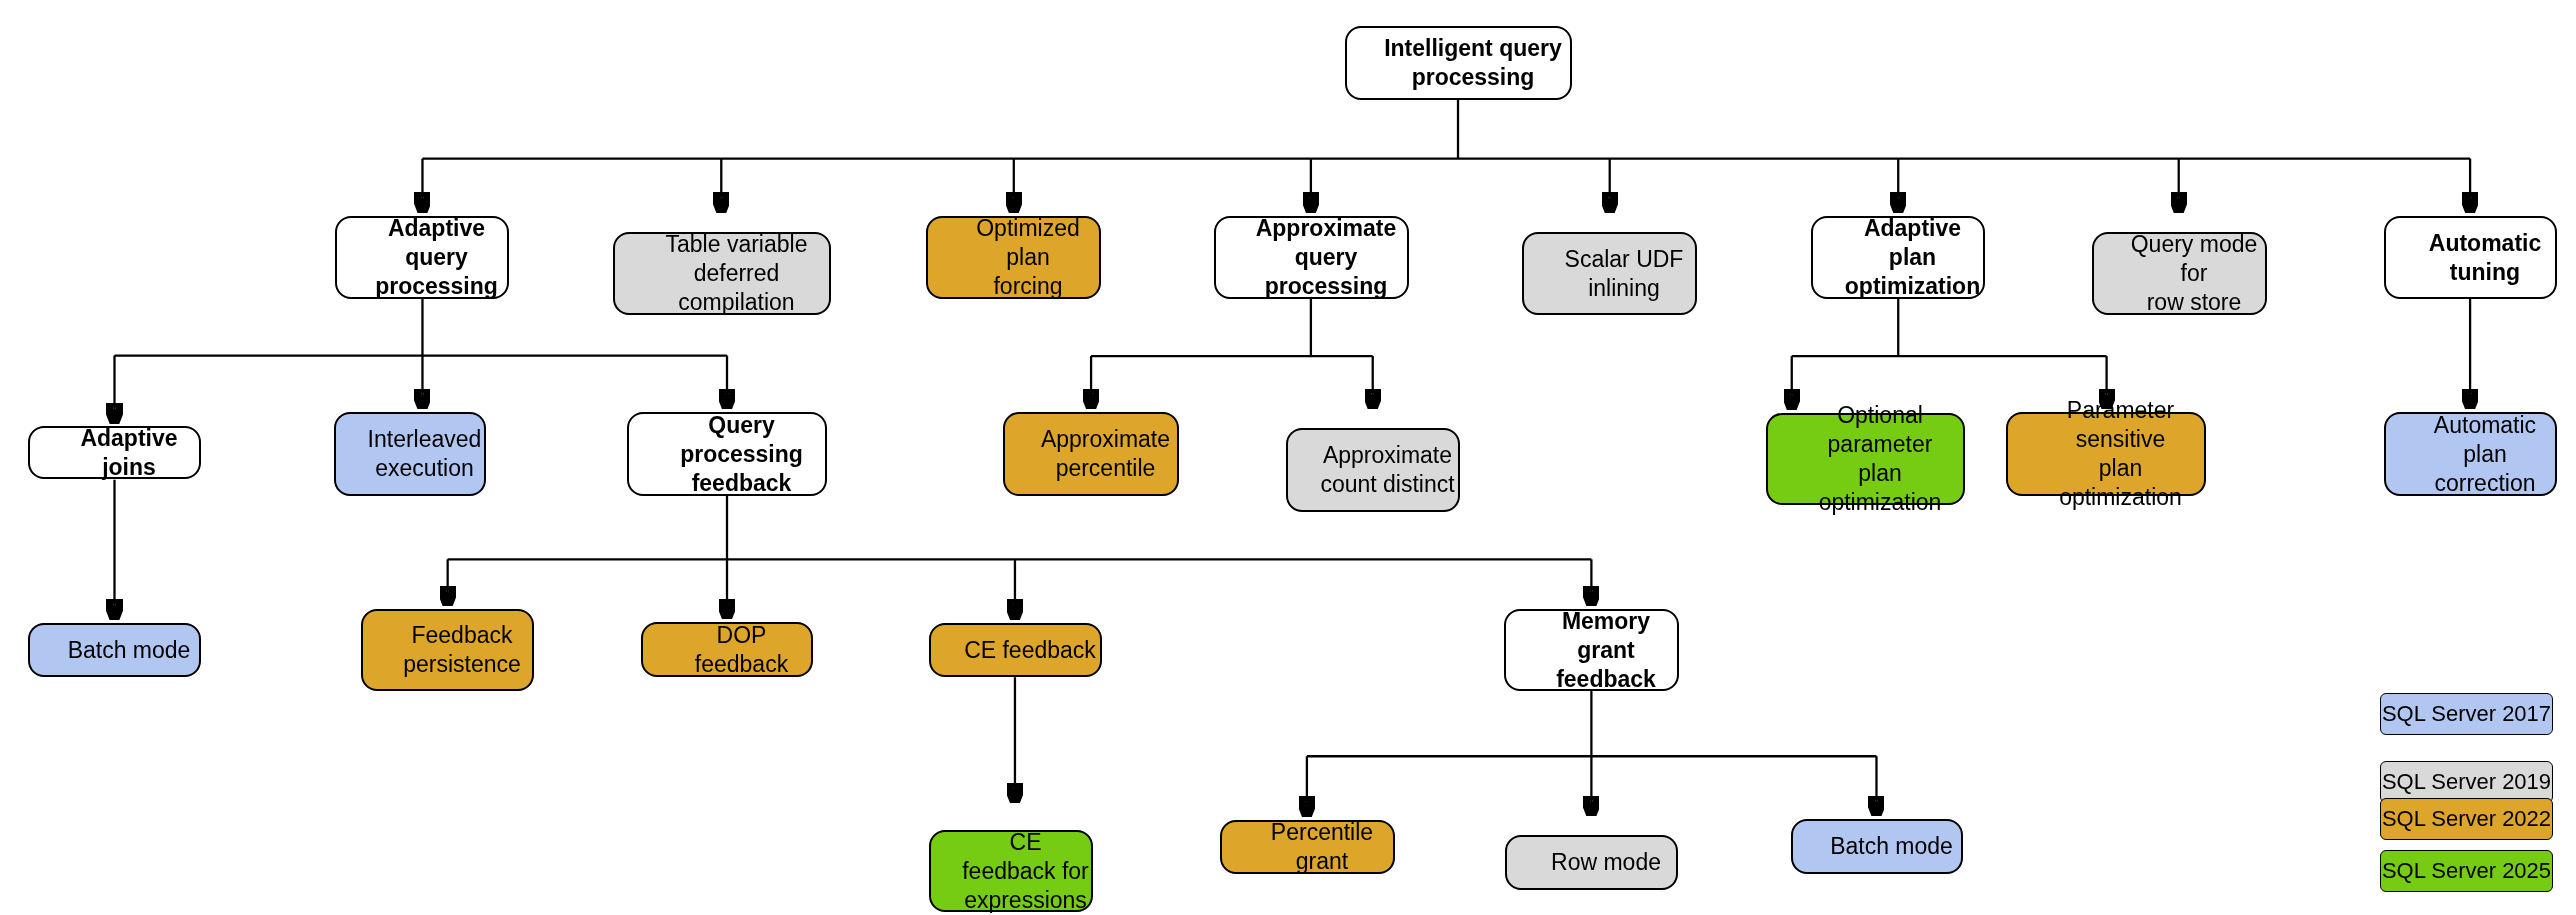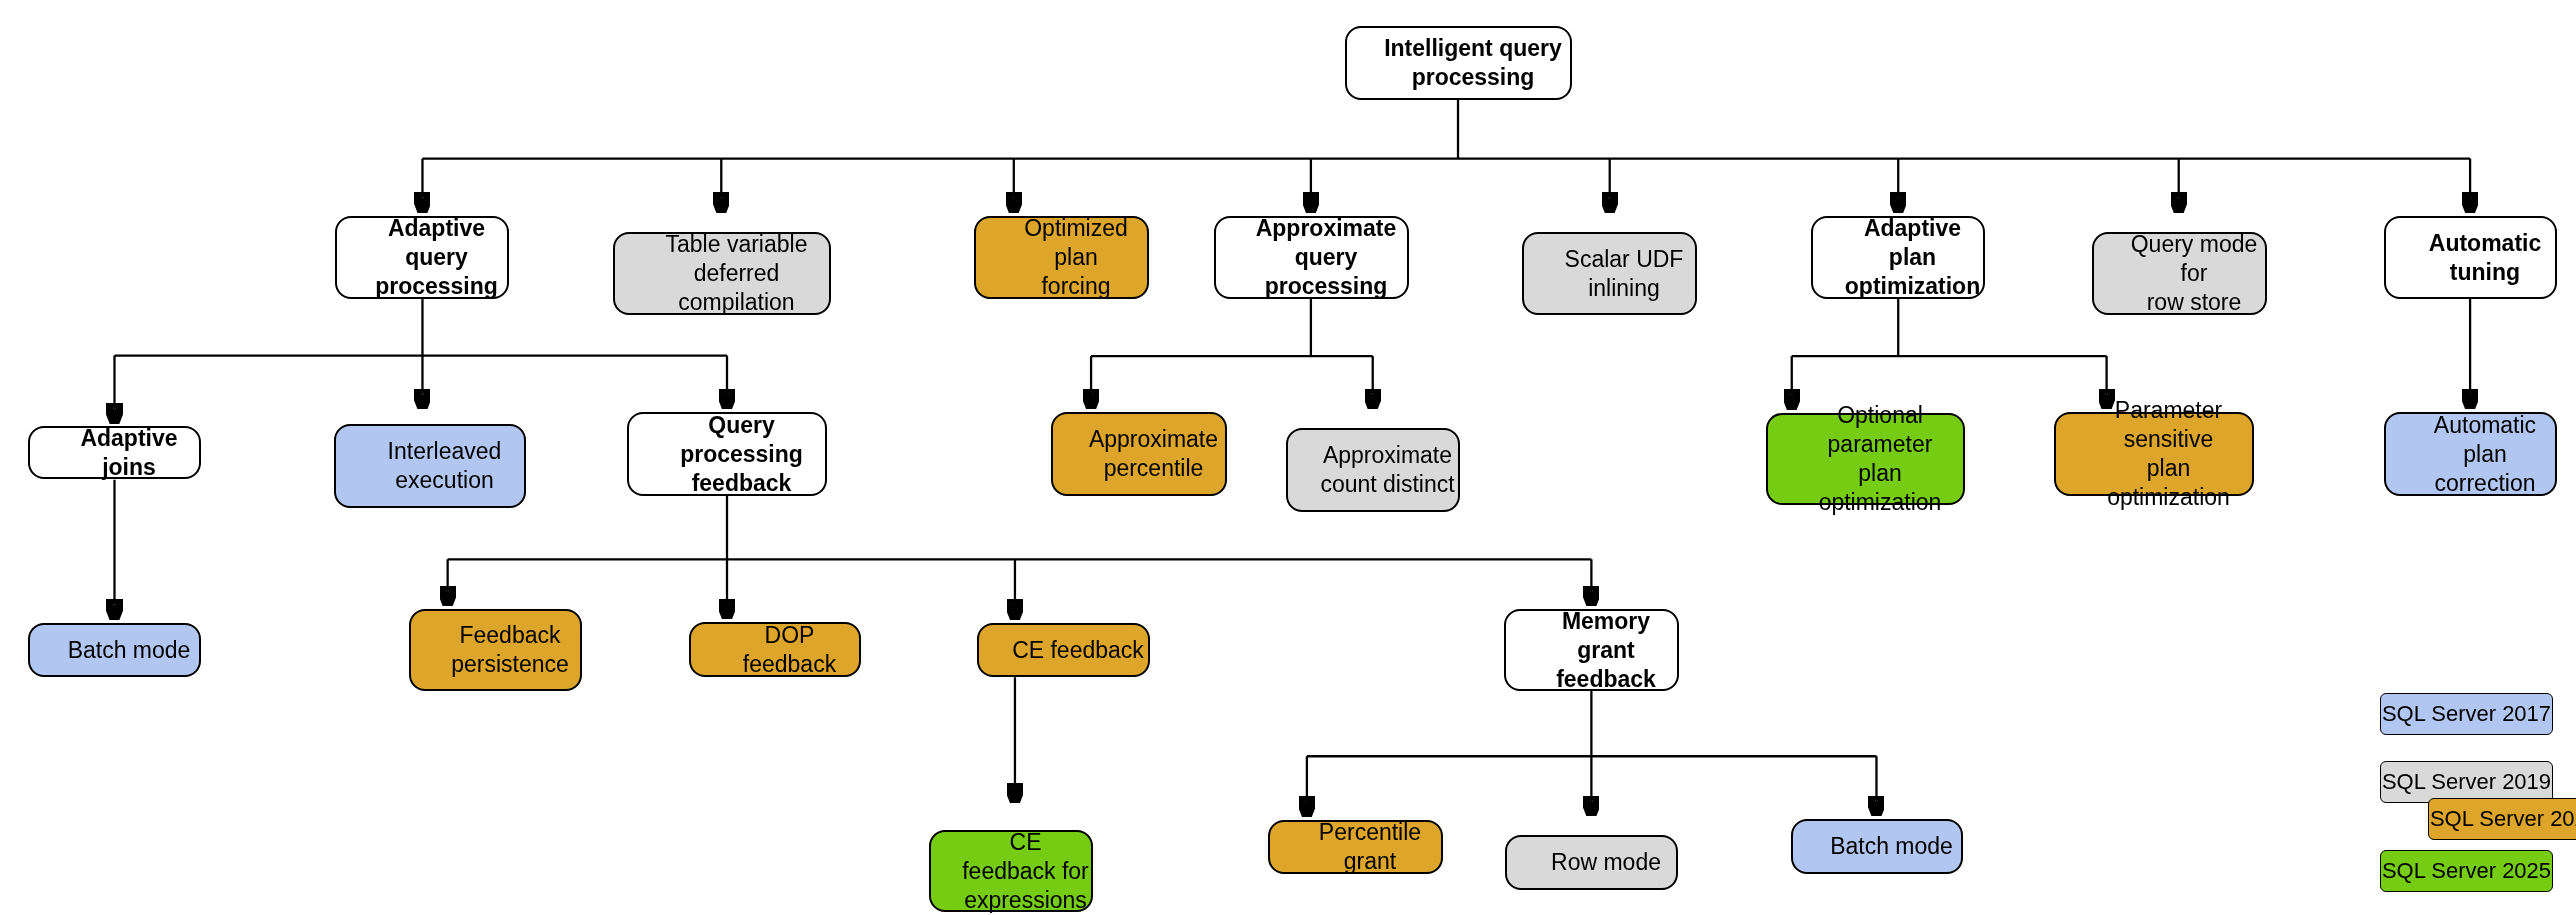--- a/index.html
+++ b/index.html
@@ -18,21 +18,21 @@
     border:2.3px solid var(--line,#000);
     border-radius:16px;
     background:var(--category,#fff);
     display:flex;align-items:center;justify-content:center;
     text-align:center;white-space:pre-line;
     font-size:23px;line-height:29px;padding-left:29px;
   }
   .bold{font-weight:700;}
   .v2017{background:var(--v2017,#B1C7F2);}
   .v2019{background:var(--v2019,#D9D9D9);margin-top:16px;}
-  .v2022{background:var(--v2022,#DDA52A);margin-left:48px;}
+  .v2022{background:var(--v2022,#DDA52A);}
   .v2025{background:var(--v2025,#76CB13);}
   .legend-item{
     position:absolute;box-sizing:border-box;
     left:2380px;width:173px;height:42px;
     border:1.7px solid var(--line,#000);
     border-radius:6px;
     display:flex;align-items:center;justify-content:center;
     font-size:22px;
   }
 </style>
@@ -102,21 +102,21 @@
   <div class="node v2019" style="left:1522px;top:216px;width:175px;height:83px">Scalar UDF
 inlining</div>
   <div class="node bold" style="left:1811px;top:216px;width:174px;height:83px">Adaptive plan
 optimization</div>
   <div class="node v2019" style="left:2092px;top:216px;width:175px;height:83px">Query mode for
 row store</div>
   <div class="node bold" style="left:2384px;top:216px;width:173px;height:83px">Automatic
 tuning</div>
 
   <div class="node bold" style="left:28px;top:426px;width:173px;height:53px">Adaptive joins</div>
-  <div class="node v2017" style="left:334px;top:424px;width:192px;height:84px">Interleaved
+  <div class="node v2017" style="left:334px;top:412px;width:152px;height:84px">Interleaved
 execution</div>
   <div class="node bold" style="left:627px;top:412px;width:200px;height:84px">Query processing
 feedback</div>
   <div class="node v2022" style="left:1003px;top:412px;width:176px;height:84px">Approximate
 percentile</div>
   <div class="node v2019" style="left:1286px;top:412px;width:174px;height:84px">Approximate
 count distinct</div>
   <div class="node v2025" style="left:1766px;top:413px;width:199px;height:92px">Optional parameter
 plan optimization</div>
   <div class="node v2022" style="left:2006px;top:412px;width:200px;height:84px">Parameter sensitive

